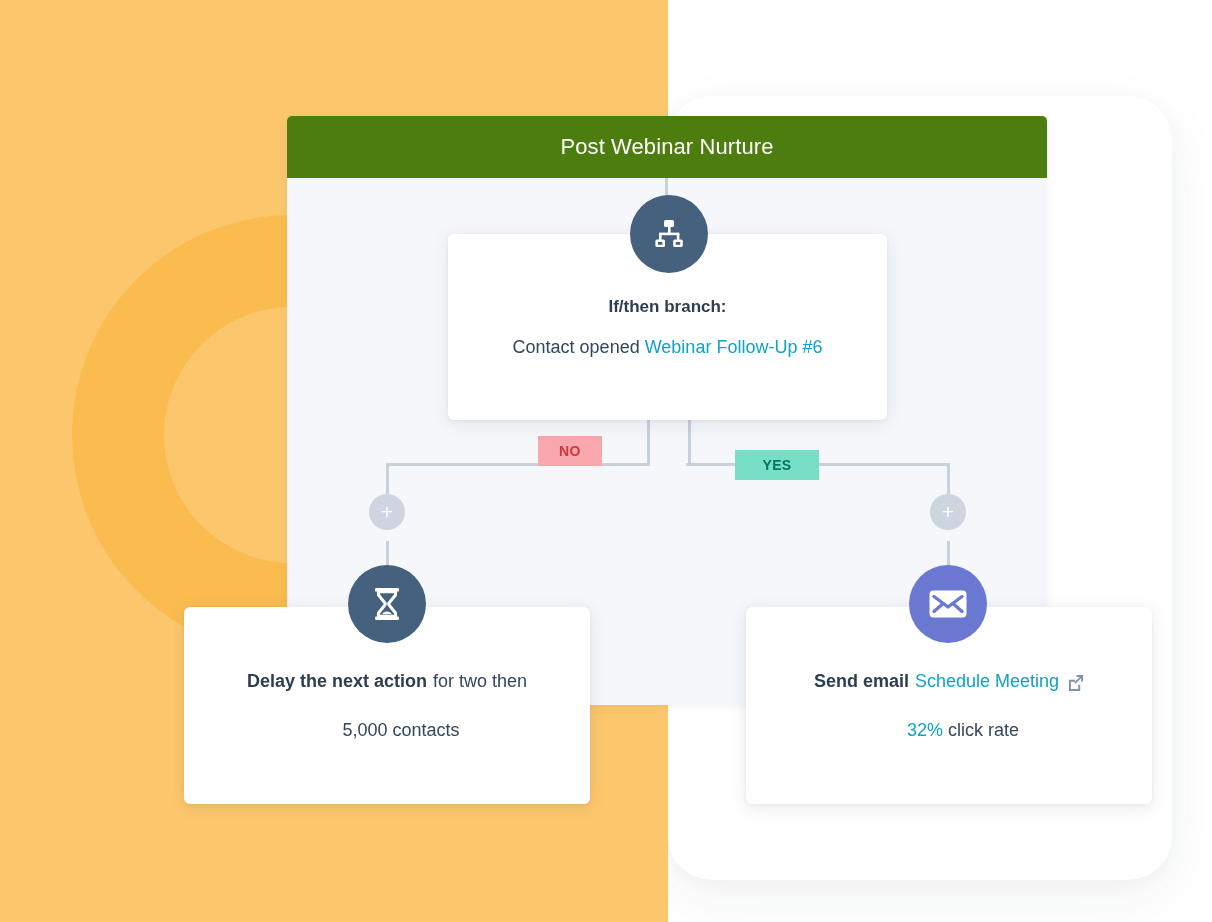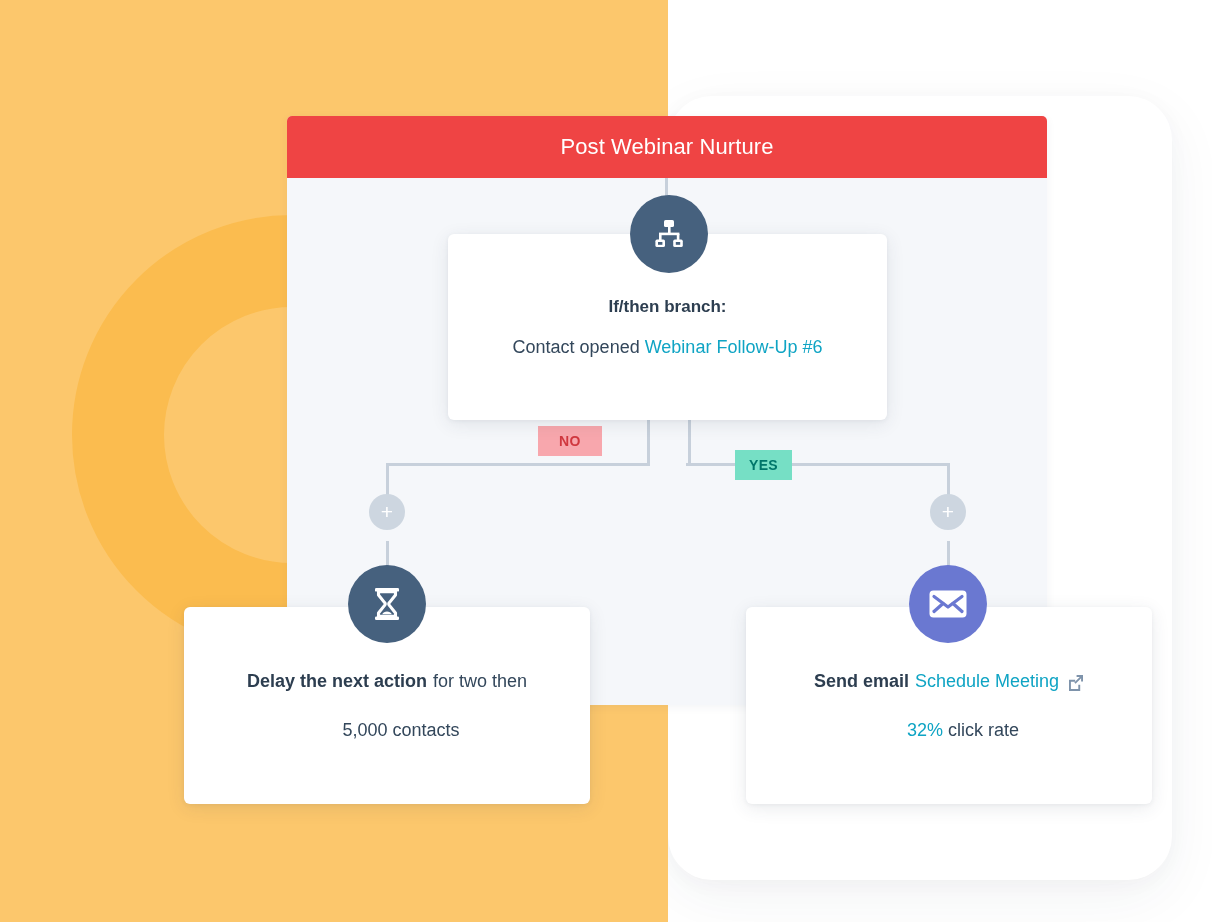--- a/index.html
+++ b/index.html
@@ -68,21 +68,21 @@
     left: 287px;
     top: 116px;
     width: 760px;
     height: 589px;
     background: #f5f7fa;
     border-radius: 5px 5px 0 0;
     box-shadow: 0 2px 10px rgba(45, 62, 80, 0.06);
   }
   .panel-header {
     height: 62px;
-    background: #ef4444;
+    background: #4d7c0f;
     border-radius: 5px 5px 0 0;
     display: flex;
     align-items: center;
     justify-content: center;
   }
   .panel-title {
     color: #ffffff;
     font-size: 22px;
     font-weight: 400;
     letter-spacing: 0.1px;
@@ -180,25 +180,25 @@
     height: 30px;
     display: flex;
     align-items: center;
     justify-content: center;
     font-size: 14px;
     font-weight: 700;
     letter-spacing: 0.4px;
     z-index: 4;
   }
   .badge-no  {
-    left: 538px; top: 426px; width: 64px;
+    left: 538px; top: 436px; width: 64px;
     background: #f8a7ad; color: #d0383f;
   }
   .badge-yes {
-    left: 735px; top: 450px; width: 57px;
+    left: 735px; top: 450px; width: 84px;
     background: #76dfc5; color: #00766a;
   }
 
   
   .plus-btn {
     position: absolute;
     width: 36px;
     height: 36px;
     border-radius: 50%;
     background: #cdd6e0;

